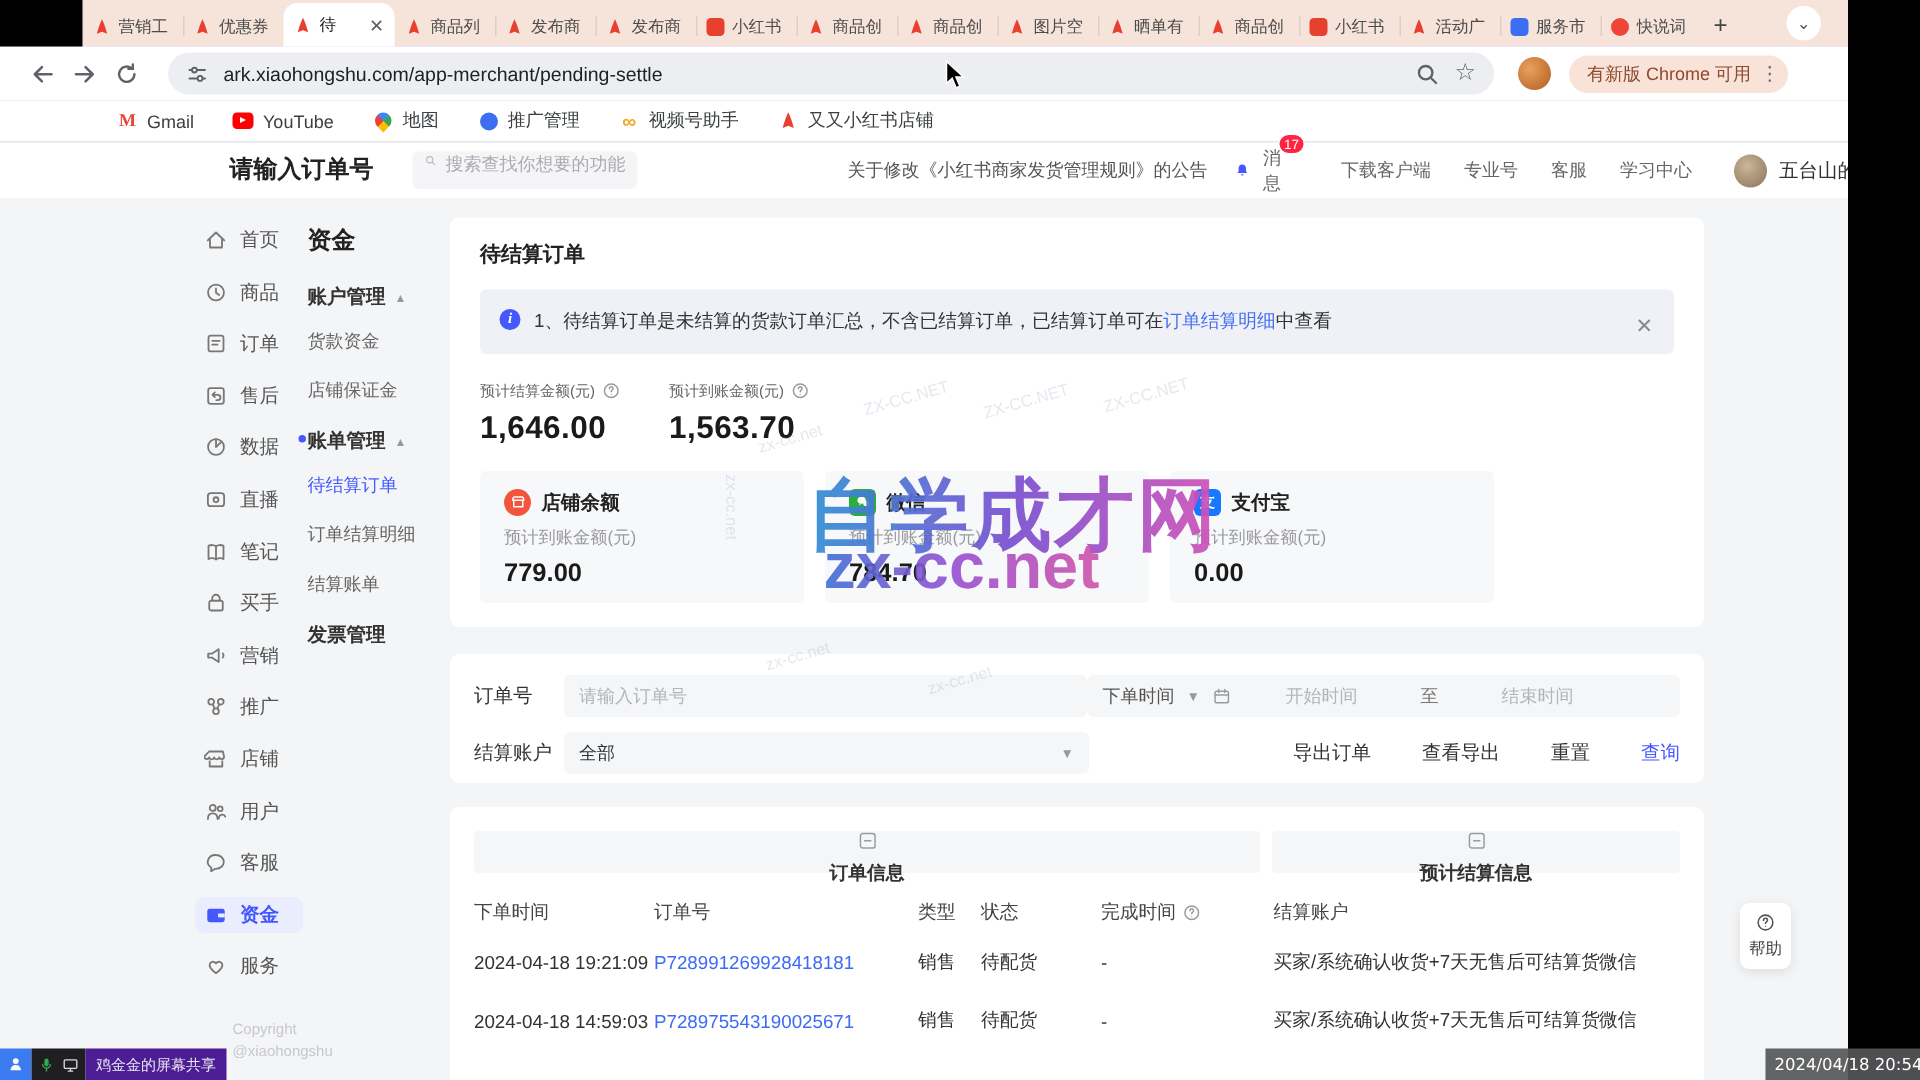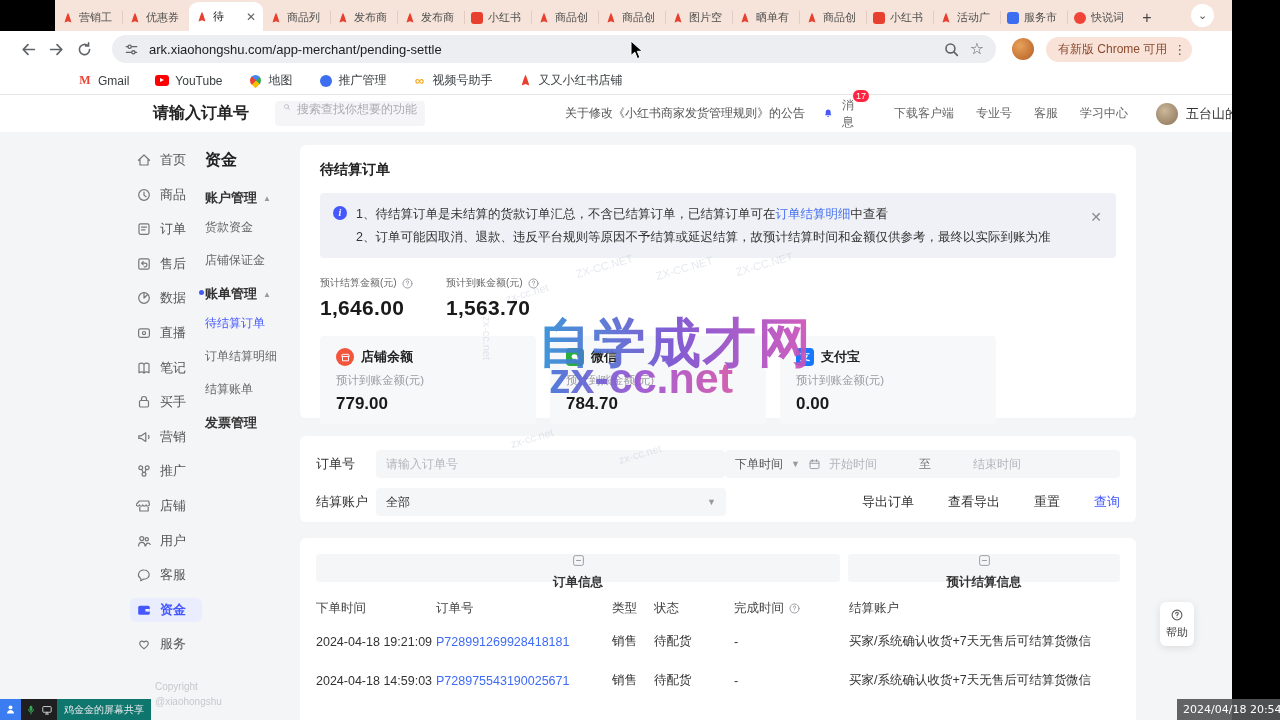--- a/index.html
+++ b/index.html
@@ -149,21 +149,21 @@
   .wm-big2{position:absolute;left:549px;top:222px;font-size:43px;font-weight:bold;background:linear-gradient(90deg,#3F6FD6,#9A4FD0,#D052A8);-webkit-background-clip:text;background-clip:text;color:transparent;opacity:.9;pointer-events:none;white-space:nowrap;}
   .wm-s{position:absolute;font-size:11px;color:#8A96B4;opacity:.22;transform:rotate(-16deg);pointer-events:none;white-space:nowrap;}
   .wm-v{transform:rotate(90deg);}
 
   
   .sharebar{position:absolute;left:0;top:699px;height:21px;display:flex;align-items:stretch;z-index:20;}
   .sharebar .avt{width:21px;background:#3B7CF0;display:flex;align-items:center;justify-content:center;}
   .sharebar .avt svg{width:13px;height:13px;}
   .sharebar .icos{background:#1F1F21;display:flex;align-items:center;padding:0 4px;gap:4px;}
   .sharebar .icos svg{width:12px;height:12px;}
-  .sharebar .tip{background:#0f766e;color:#E6E8EB;font-size:10px;display:flex;align-items:center;padding:0 7px;white-space:nowrap;}
+  .sharebar .tip{background:#4c1d95;color:#E6E8EB;font-size:10px;display:flex;align-items:center;padding:0 7px;white-space:nowrap;}
   .timestamp{position:absolute;left:1177px;top:699px;height:21px;background:rgba(85,86,88,.92);color:#fff;font-size:11px;display:flex;align-items:center;padding:0 6px;z-index:20;white-space:nowrap;font-family:"DejaVu Sans",sans-serif;}
   .cursor{position:absolute;left:630px;top:40px;z-index:30;pointer-events:none;}
 </style>
 </head>
 <body>
 
 <svg width="0" height="0" style="position:absolute">
   <defs>
     <symbol id="sail" viewBox="0 0 16 16">
         <path d="M8 1 C6 5 4.6 9.5 3.4 14 L8 12.2 L12.6 14 C11.4 9.5 10 5 8 1 Z" fill="#E8402F"></path>
@@ -601,21 +601,20 @@
         <div class="smsec">
             <span>发票管理</span>
           </div>
       </div>
 
       <div class="card card1">
         <div class="ctitle">待结算订单</div>
         <div class="notice">
           <span class="infoico">i</span>
           <div><span>1、待结算订单是未结算的货款订单汇总，不含已结算订单，已结算订单可在</span><span class="nlink">订单结算明细</span><span>中查看</span></div>
-          <div>2、订单可能因取消、退款、违反平台规则等原因不予结算或延迟结算，故预计结算时间和金额仅供参考，最终以实际到账为准</div>
           <span class="nclose">✕</span>
         </div>
         <div class="stats">
           <div class="stat">
             <div class="slabel">
                 <span>预计结算金额(元)</span>
                 <svg class="qico">
                   <use href="#question-circle"></use>
                 </svg>
               </div>
@@ -672,21 +671,21 @@
       <div class="card card2">
         <div class="frow">
           <span class="flabel">订单号</span>
           <input class="finput" placeholder="请输入订单号" style="">
           <div class="fdate">
             <span>下单时间</span>
             <span class="dchev">▼</span>
             <svg class="cal">
                 <use href="#calendar"></use>
               </svg>
-            <span class="ph" style="">开始时间</span>
+            <span class="ph" style="margin-left:28px">开始时间</span>
             <span style="margin-left:34px;color:#777">至</span>
             <span class="ph" style="margin-left:34px">结束时间</span>
           </div>
         </div>
         <div class="frow">
           <span class="flabel">结算账户</span>
           <div class="fsel">
             <span>全部</span>
             <span class="dchev">▼</span>
           </div>

